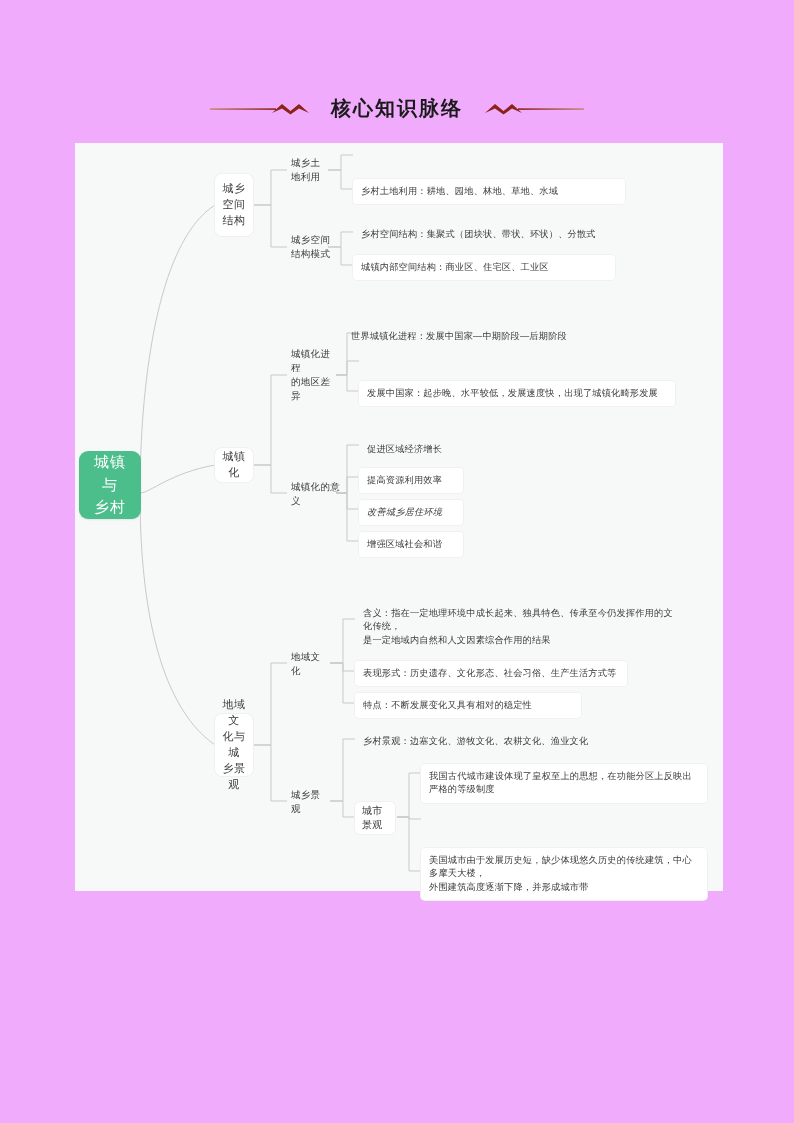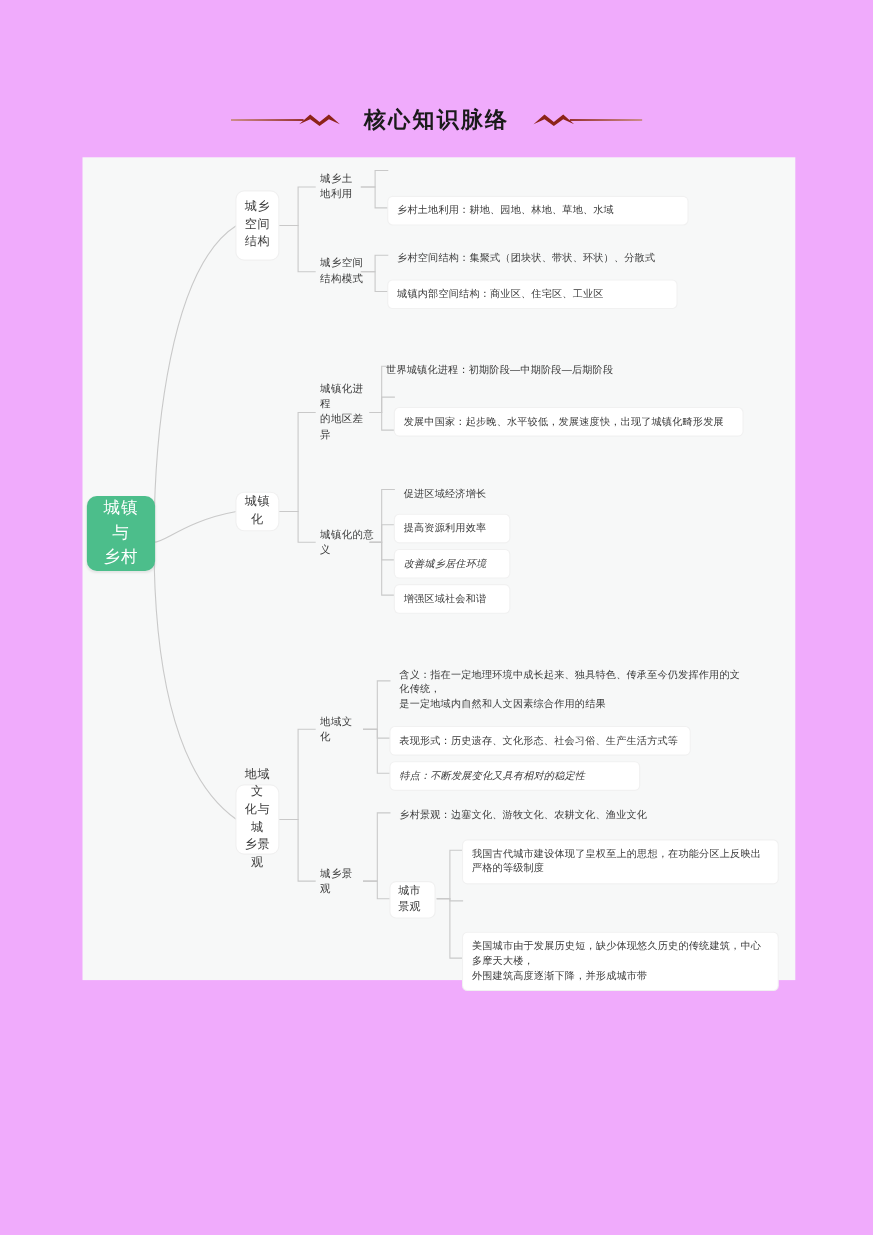--- a/index.html
+++ b/index.html
@@ -198,38 +198,38 @@
 
     <div class="node lvl2" style="left:212px; top:89px; width:50px; height:30px;">城乡空间
 结构模式</div>
     <div class="node leaf plain" style="left:278px; top:79px; width:262px;">乡村空间结构：集聚式（团块状、带状、环状）、分散式</div>
     <div class="node leaf" style="left:278px; top:112px; width:262px;">城镇内部空间结构：商业区、住宅区、工业区</div>
 
     <div class="node lvl1" style="left:140px; top:305px; width:38px; height:34px;">城镇化</div>
 
     <div class="node lvl2" style="left:212px; top:217px; width:52px; height:30px;">城镇化进程
 的地区差异</div>
-    <div class="node leaf plain" style="left:268px; top:181px; width:232px;">世界城镇化进程：初期阶段—中期阶段—后期阶段</div>
-    <div class="node leaf" style="left:284px; top:228px; width:316px;font-family:Liberation Mono, monospace;">发展中国家：起步晚、水平较低，发展速度快，出现了城镇化畸形发展</div>
+    <div class="node leaf plain" style="left:268px; top:181px; width:232px;">世界城镇化进程：发展中国家—中期阶段—后期阶段</div>
+    <div class="node leaf" style="left:284px; top:238px; width:316px;font-family:Liberation Mono, monospace;">发展中国家：起步晚、水平较低，发展速度快，出现了城镇化畸形发展</div>
 
     <div class="node lvl2" style="left:212px; top:343px; width:62px; height:16px;">城镇化的意义</div>
     <div class="node leaf plain" style="left:284px; top:294px; width:104px;">促进区域经济增长</div>
     <div class="node leaf" style="left:284px; top:325px; width:104px;">提高资源利用效率</div>
     <div class="node leaf" style="left:284px; top:357px; width:104px;font-style:italic;">改善城乡居住环境</div>
     <div class="node leaf" style="left:284px; top:389px; width:104px;">增强区域社会和谐</div>
 
     <div class="node lvl1" style="left:140px; top:571px; width:38px; height:62px;">地域文
 化与城
 乡景观</div>
 
     <div class="node lvl2" style="left:212px; top:513px; width:42px; height:16px;">地域文化</div>
     <div class="node leaf plain" style="left:280px; top:458px; width:330px;">含义：指在一定地理环境中成长起来、独具特色、传承至今仍发挥作用的文化传统，
 是一定地域内自然和人文因素综合作用的结果</div>
     <div class="node leaf" style="left:280px; top:518px; width:272px;">表现形式：历史遗存、文化形态、社会习俗、生产生活方式等</div>
-    <div class="node leaf" style="left:280px; top:550px; width:226px;font-style:italic;">特点：不断发展变化又具有相对的稳定性</div>
+    <div class="node leaf" style="left:280px; top:550px; width:226px;">特点：不断发展变化又具有相对的稳定性</div>
 
     <div class="node lvl2" style="left:212px; top:651px; width:42px; height:16px;">城乡景观</div>
     <div class="node leaf plain" style="left:280px; top:586px; width:252px;">乡村景观：边塞文化、游牧文化、农耕文化、渔业文化</div>
 
     <div class="node lvl2box" style="left:280px; top:659px; width:40px; height:32px;">城市
 景观</div>
     <div class="node leaf" style="left:346px; top:621px; width:286px;">我国古代城市建设体现了皇权至上的思想，在功能分区上反映出严格的等级制度</div>
     <div class="node leaf" style="left:346px; top:705px; width:286px;">美国城市由于发展历史短，缺少体现悠久历史的传统建筑，中心多摩天大楼，
 外围建筑高度逐渐下降，并形成城市带</div>
 

